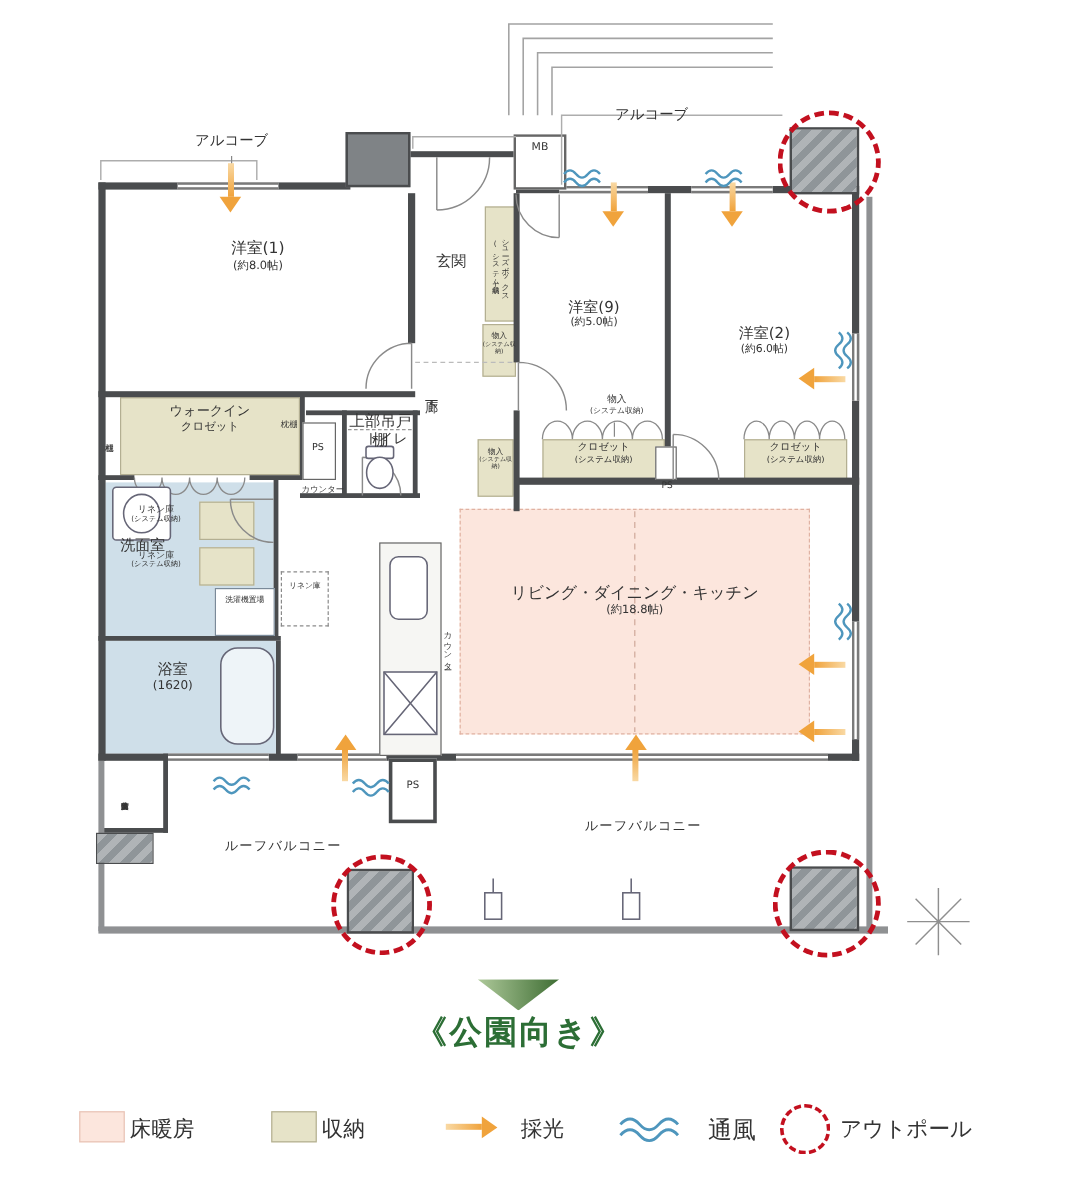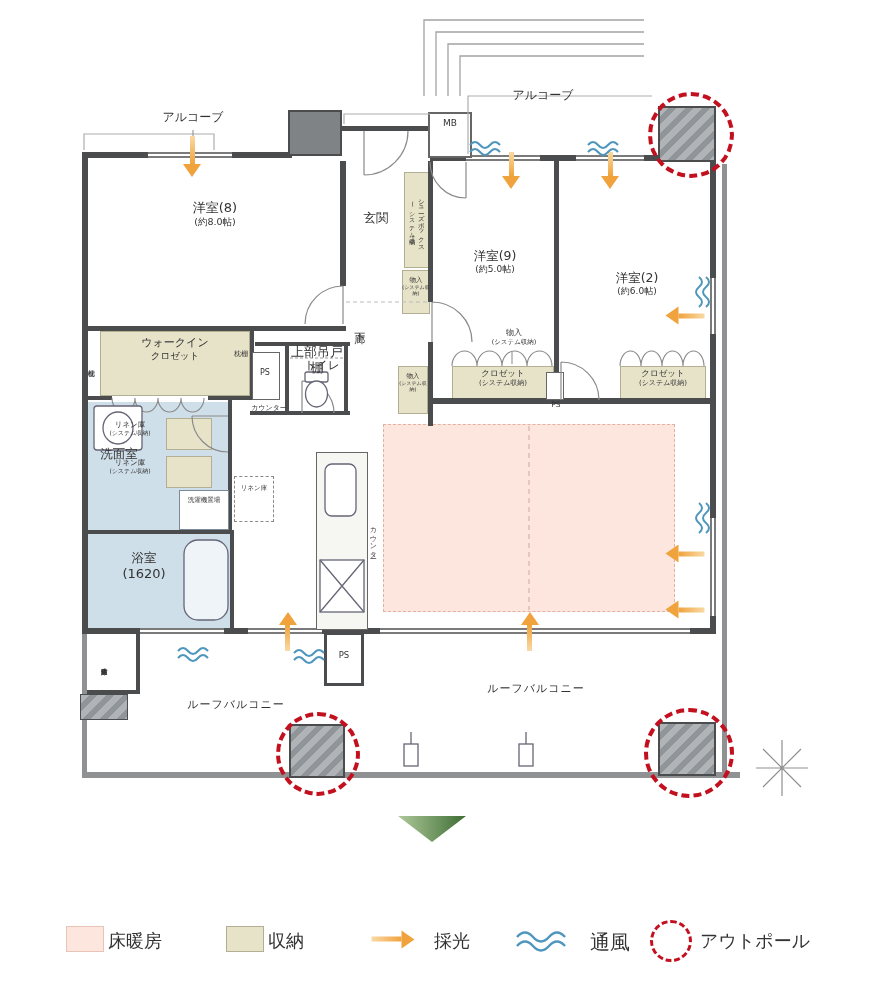--- a/index.html
+++ b/index.html
@@ -200,21 +200,21 @@
   <div class="wave" style="left:292px;top:648px"><svg width="36" height="18">
         <path d="M2,5 Q7,-1 12,5 T22,5 T32,5" fill="none" stroke="#4e96bd" stroke-width="2"></path>
         <path d="M2,12 Q7,6 12,12 T22,12 T32,12" fill="none" stroke="#4e96bd" stroke-width="2"></path>
       </svg></div>
 
   <div class="lbl" style="left:148px;top:110px;width:90px;font-size:12px">アルコーブ</div>
   <div class="lbl" style="left:498px;top:88px;width:90px;font-size:12px">アルコーブ</div>
   <div class="lbl" style="left:428px;top:118px;width:44px;font-size:9px">MB</div>
 
   <div class="lbl" style="left:150px;top:200px;width:130px">
-    <span class="nm" style="font-size:13px">洋室(8)</span>
+    <span class="nm" style="font-size:13px">洋室(1)</span>
     <span class="sz" style="font-size:9.5px">(約8.0帖)</span>
   </div>
   <div class="lbl" style="left:450px;top:248px;width:90px">
     <span class="nm" style="font-size:12.5px">洋室(9)</span>
     <span class="sz" style="font-size:9px">(約5.0帖)</span>
   </div>
   <div class="lbl" style="left:592px;top:270px;width:90px">
     <span class="nm" style="font-size:12.5px">洋室(2)</span>
     <span class="sz" style="font-size:9px">(約6.0帖)</span>
   </div>
@@ -266,31 +266,36 @@
   </div>
   <div class="lbl" style="left:96px;top:458px;width:68px">
     <span class="nm" style="font-size:7.5px">リネン庫</span>
     <span class="sz" style="font-size:6px">(システム収納)</span>
   </div>
   <div class="lbl" style="left:181px;top:496px;width:46px;font-size:6.5px;white-space:normal">洗濯機置場</div>
   <div class="lbl" style="left:236px;top:484px;width:36px;font-size:6.5px;white-space:normal">リネン庫</div>
 
   <div class="lbl" style="left:112px;top:550px;width:64px">
     <span class="nm" style="font-size:12.5px">浴室</span>
-    <span class="sz" style="font-size:13px">(1620)</span>
+    <span class="sz" style="font-size:10px">(1620)</span>
   </div>
   <div class="lbl v" style="left:368px;top:510px;height:56px;font-size:7px">カウンター</div>
 
+  <div class="lbl" style="left:400px;top:486px;width:258px">
+    <span class="nm" style="font-size:13.5px">リビング・ダイニング・キッチン</span>
+    <span class="sz" style="font-size:9.5px">(約18.8帖)</span>
+  </div>
 
   <div class="lbl v" style="left:100px;top:636px;height:54px;font-size:6.5px">防災備蓄倉庫</div>
   <div class="lbl" style="left:178px;top:698px;width:116px;font-size:11px;letter-spacing:1px">ルーフバルコニー</div>
   <div class="lbl" style="left:478px;top:682px;width:116px;font-size:11px;letter-spacing:1px">ルーフバルコニー</div>
   <div class="lbl" style="left:330px;top:650px;width:28px;font-size:8.5px">PS</div>
 
   <div class="garrow" style="left:398px;top:816px"></div>
+  <div class="lbl serif" style="left:317px;top:844px;width:232px;font-size:27px;color:#2c6e35;letter-spacing:2px;font-weight:bold">《公園向き》</div>
 
   <div class="abs" style="left:66px;top:926px;width:38px;height:26px;background:#fce6dd;border:1px solid #e8c4b6"></div>
   <div class="lbl serif" style="left:108px;top:930px;width:72px;font-size:18px;text-align:left">床暖房</div>
   <div class="abs" style="left:226px;top:926px;width:38px;height:26px;background:#e6e3c8;border:1px solid #b3af92"></div>
   <div class="lbl serif" style="left:268px;top:930px;width:52px;font-size:18px;text-align:left">収納</div>
   <div class="sun" style="left:384px;top:918px;transform:rotate(-90deg)">
       <div class="stem" style="height:30px"></div>
       <div class="head"></div>
     </div>
   <div class="lbl serif" style="left:434px;top:930px;width:52px;font-size:18px;text-align:left">採光</div>

